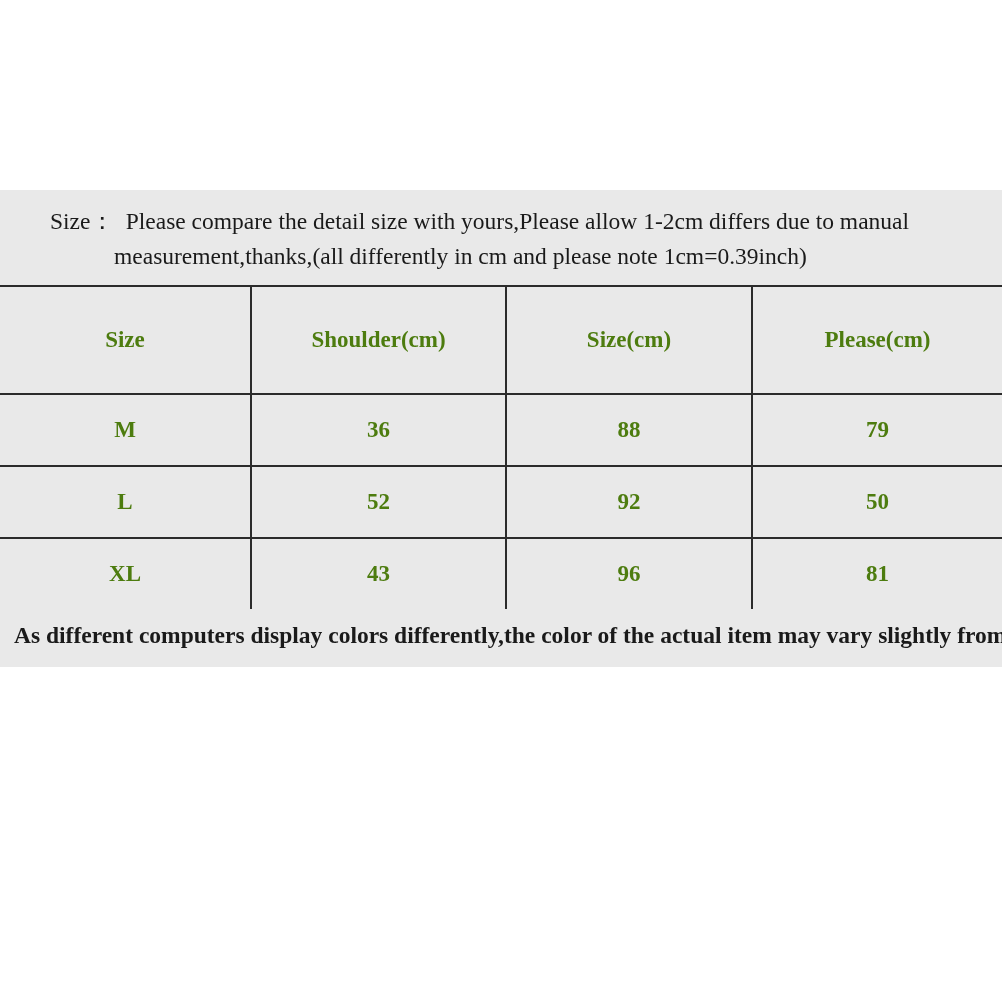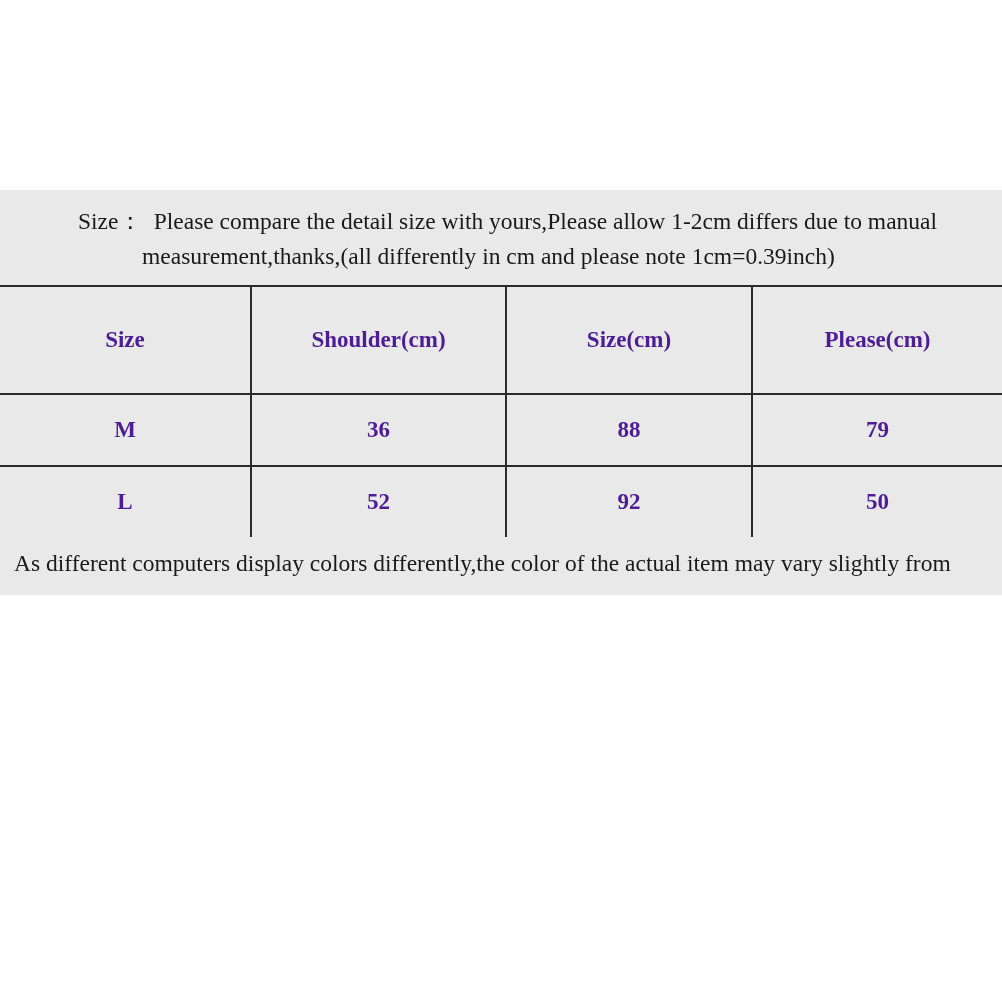--- a/index.html
+++ b/index.html
@@ -19,21 +19,20 @@
     top: 190px;
     width: 1002px;
     background: #e9e9e9;
     color: #1a1a1a;
   }
   .intro {
     padding: 14px 2px 10px 2px;
     font-size: 23.5px;
     line-height: 1.5;
     text-align: center;
-    margin-left: 28px;
   }
   .intro .intro-line {
     display: block;
     white-space: pre;
   }
   .intro .line1 {
     text-align: left;
     padding-left: 48px;
   }
   .intro .line2 {
@@ -44,21 +43,21 @@
     width: 1002px;
     border-collapse: collapse;
     table-layout: fixed;
     background: #e9e9e9;
   }
   table.size-table th,
   table.size-table td {
     border: 2px solid #2b2b2b;
     text-align: center;
     font-weight: bold;
-    color: #4c1d95;
+    color: #4d7c0f;
   }
   table.size-table th {
     height: 104px;
     font-size: 23px;
   }
   table.size-table td {
     height: 68px;
     font-size: 23px;
   }
   table.size-table th:first-child,
@@ -82,20 +81,21 @@
     line-height: 1.52;
     text-align: center;
   }
   .footnote .fn-line {
     display: block;
     white-space: pre;
   }
   .footnote .fn1 {
     text-align: left;
     padding-left: 8px;
+    font-weight: bold;
   }
 </style>
 </head>
 <body>
 
 <div class="sheet">
 
   <div class="intro">
     <span class="intro-line line1">Size：  Please compare the detail size with yours,Please allow 1-2cm differs due to manual</span>
     <span class="intro-line line2">measurement,thanks,(all differently in cm and please note 1cm=0.39inch)</span>
@@ -122,20 +122,26 @@
         <td>36</td>
         <td>88</td>
         <td>79</td>
       </tr>
       <tr>
         <td>L</td>
         <td>52</td>
         <td>92</td>
         <td>50</td>
       </tr>
+      <tr>
+        <td>XL</td>
+        <td>43</td>
+        <td>96</td>
+        <td>81</td>
+      </tr>
     </tbody>
   </table>
 
   <div class="footnote">
     <span class="fn-line fn1">As different computers display colors differently,the color of the actual item may vary slightly from</span>
   </div>
 
 </div>
 
 </body></html>

